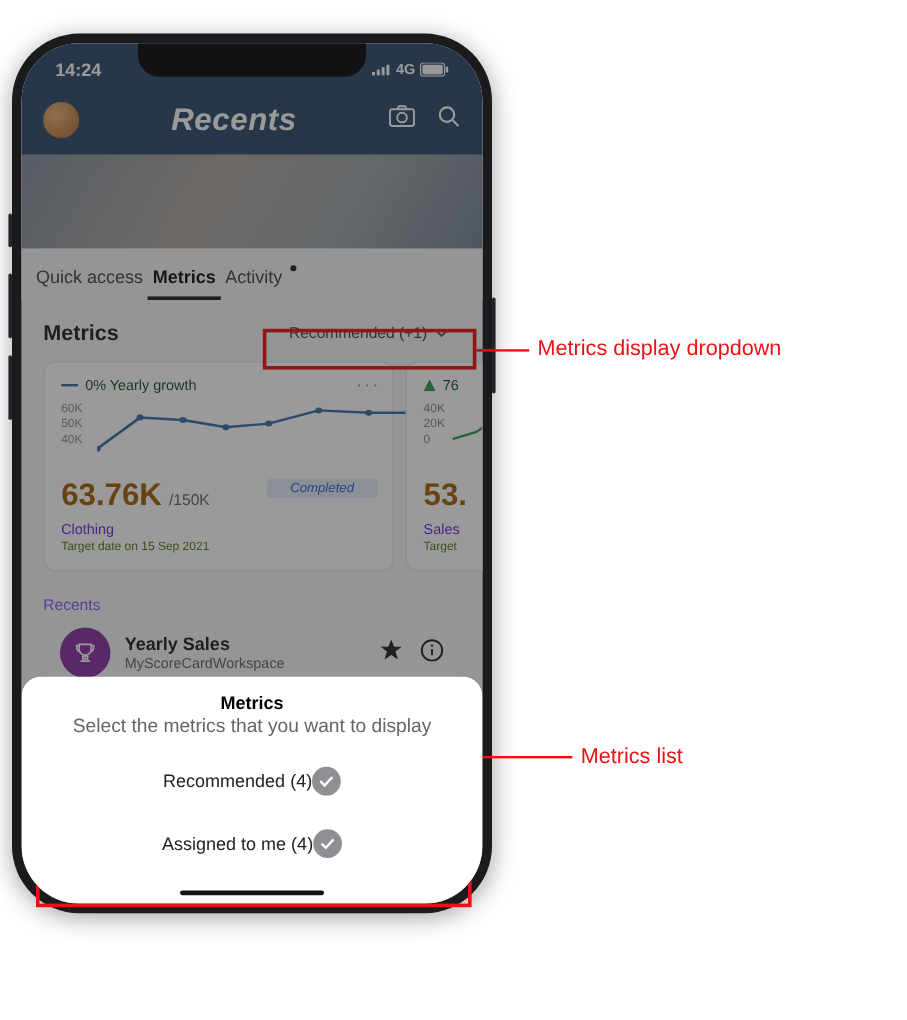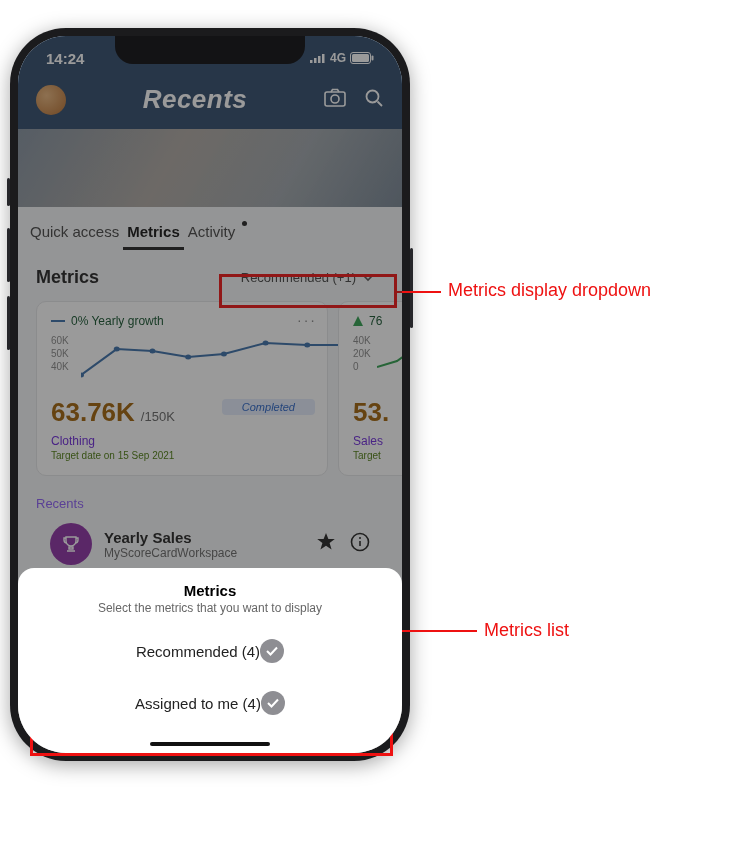--- a/index.html
+++ b/index.html
@@ -175,21 +175,21 @@
     .recent-text .s { font-size:12px; color:#666; }
     .recent-actions { margin-left:auto; display:flex; gap:14px; color:#333; }
     
     .sheet {
       position:absolute; left:0; right:0; bottom:0;
       background:#fff; border-top-left-radius:16px; border-top-right-radius:16px;
       z-index:40; padding-bottom:24px;
     }
     .sheet-head { text-align:center; padding:14px 16px 10px; }
     .sheet-head .tt { font-size:15px; font-weight:600; }
-    .sheet-head .ss { font-size:12px; color:#666; margin-top:2px; }
+    .sheet-head .ss { font-size:16px; color:#666; margin-top:2px; }
     .opt {
       display:flex; align-items:center; justify-content:center;
       padding:14px 20px; font-size:15px; color:#222;
     }
     .opt + .opt { border-top: none; }
     .checkmark {
       width:24px; height:24px; border-radius:50%;
       display:inline-flex; align-items:center; justify-content:center;
     }
     .checkmark.on { background:#8e8e93; color:#fff; }

